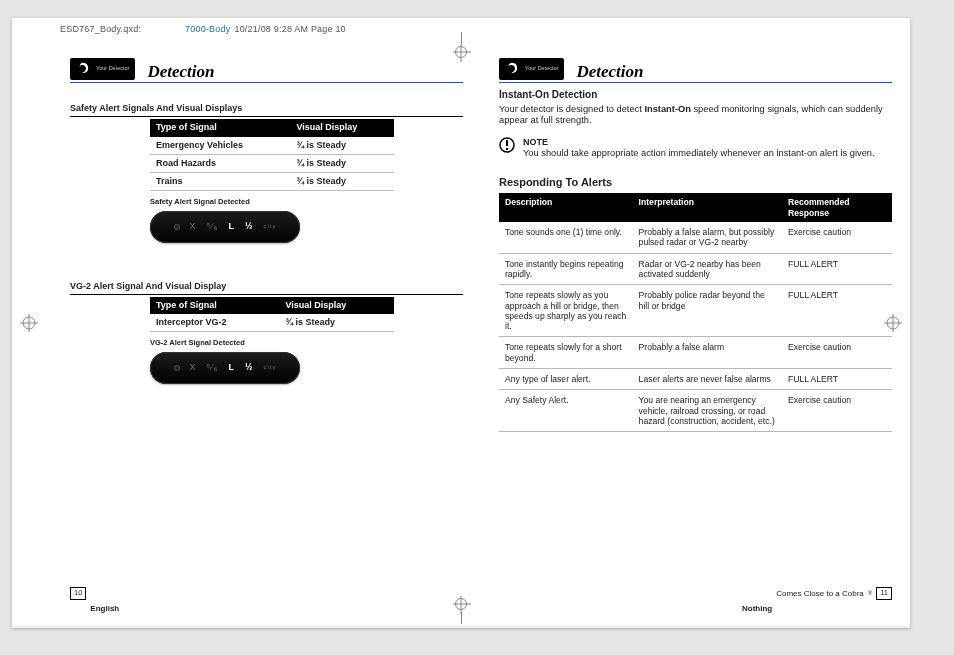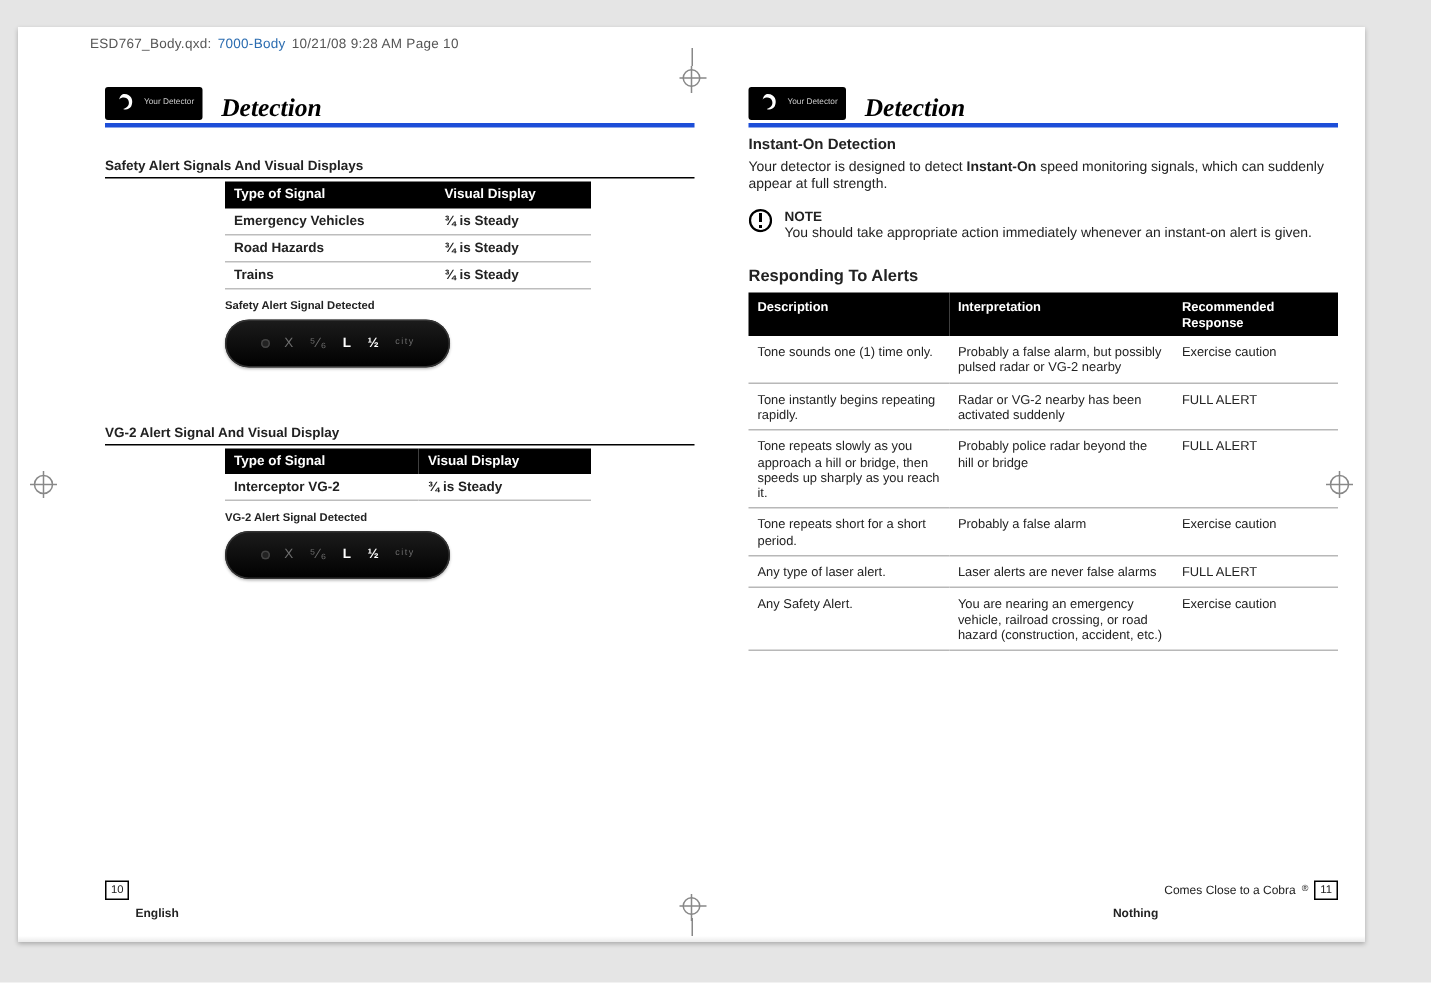--- a/index.html
+++ b/index.html
@@ -24,21 +24,21 @@
   .print-header {
     position: absolute;
     left: 48px; top: 6px;
     font-size: 9px;
     color: #555;
     letter-spacing: .2px;
     display: flex;
     align-items: center;
     gap: 4px;
   }
-  .print-header .blue { color: #2b6cb0; }
+  .print-header .blue { color: #2b6cb0; margin-left: 40px; }
   .crop-top {
     position: absolute;
     left: 50%;
     top: 14px;
     transform: translateX(-50%);
     display: flex;
     flex-direction: column;
     align-items: center;
     gap: 2px;
   }
@@ -75,21 +75,21 @@
     font-size: 9.5px;
     line-height: 1.25;
     color: #222;
   }
 
   
   .page-head {
     display: flex;
     align-items: flex-end;
     gap: 8px;
-    border-bottom: 3px solid #1d4ed8;
+    border-bottom: 1px solid #1d4ed8;
     padding-bottom: 2px;
     margin-bottom: 6px;
   }
   .logo-badge {
     display: flex;
     align-items: center;
     gap: 4px;
     background: #000;
     color:#fff;
     padding: 2px 6px 2px 4px;
@@ -408,21 +408,21 @@
               <td>Tone instantly begins repeating rapidly.</td>
               <td>Radar or VG-2 nearby has been activated suddenly</td>
               <td>FULL ALERT</td>
             </tr>
           <tr>
               <td>Tone repeats slowly as you approach a hill or bridge, then speeds up sharply as you reach it.</td>
               <td>Probably police radar beyond the hill or bridge</td>
               <td>FULL ALERT</td>
             </tr>
           <tr>
-              <td>Tone repeats short for a short period.</td>
+              <td>Tone repeats slowly for a short beyond.</td>
               <td>Probably a false alarm</td>
               <td>Exercise caution</td>
             </tr>
           <tr>
               <td>Any type of laser alert.</td>
               <td>Laser alerts are never false alarms</td>
               <td>FULL ALERT</td>
             </tr>
           <tr>
               <td>Any Safety Alert.</td>

